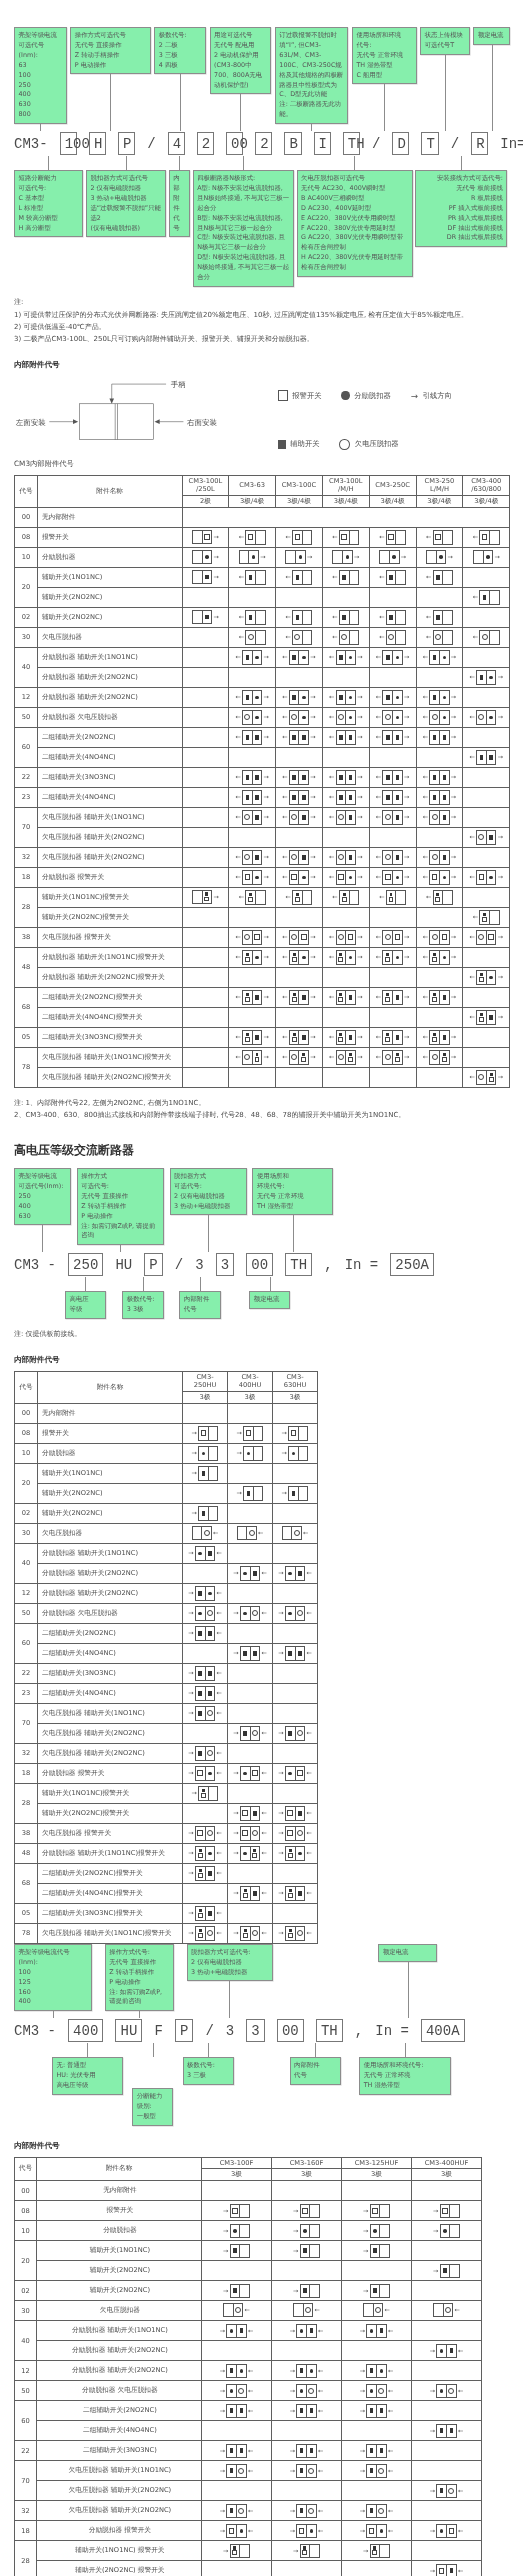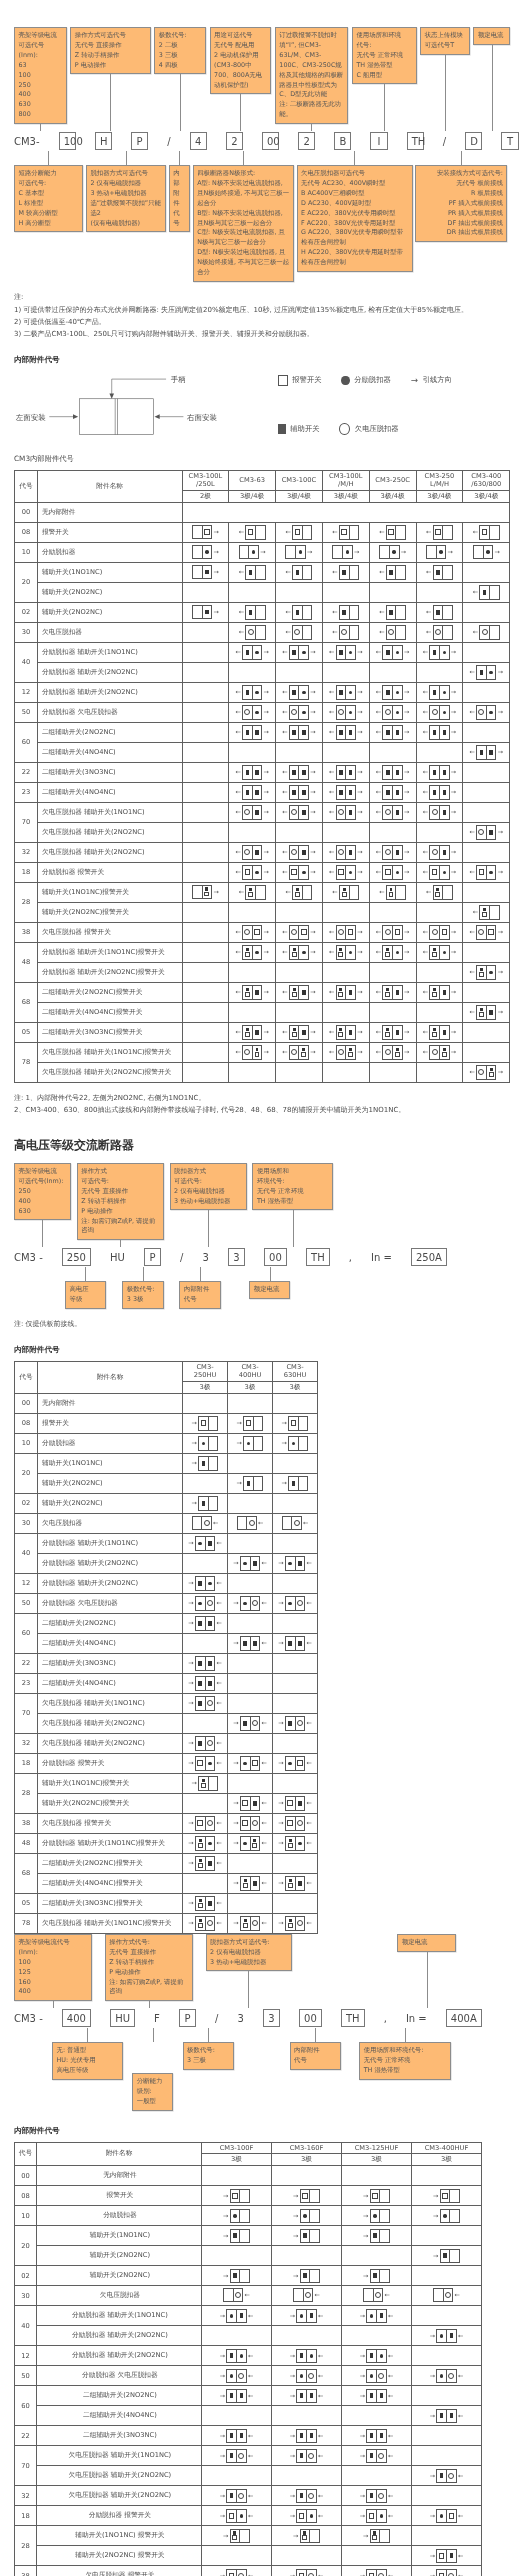--- a/index.html
+++ b/index.html
@@ -4,33 +4,33 @@
 <style>
   html,body{margin:0;padding:0;background:#fff;}
   body{width:523px;font-family:"DejaVu Sans",sans-serif;color:#4a4a4a;}
   .page{padding:27px 12.8px 35px 14px;}
   
   .boxrow{display:flex;align-items:stretch;}
   .tbox-wrap{display:flex;flex-direction:column;}
   .tbox-wrap .vline{flex:1 1 auto;min-height:7px;width:0.6px;background:#8c8c8c;margin:0 auto;}
   .bbox-wrap{display:flex;flex-direction:column;}
   .bbox-wrap .vline{flex:0 0 auto;height:14px;width:0.6px;background:#8c8c8c;margin:0 auto;}
-  .info-box{border:0.6px solid #8c8c8c;background:#fdba74;padding:2.9px 3.5px;font-size:6.4px;line-height:1.55;color:#555;box-shadow:0.6px 0.6px 0 #d9d9d9;}
+  .info-box{border:0.6px solid #8c8c8c;background:#86efac;padding:2.9px 3.5px;font-size:6.4px;line-height:1.55;color:#555;box-shadow:0.6px 0.6px 0 #d9d9d9;}
   .info-box .info-box-line{min-height:6.4px;}
   
-  .model-row{display:flex;align-items:center;gap:19px;font-size:10px;color:#4a4a4a;padding:1.2px 0;}
+  .model-row{display:flex;align-items:center;gap:12px;font-size:14px;color:#4a4a4a;padding:1.2px 0;font-family:Liberation Mono, monospace;}
   .code-box{border:0.6px solid #777;padding:2.3px 4.1px;min-width:7px;text-align:center;background:#fff;}
   
   .h-section{font-size:12px;font-weight:bold;color:#333;margin:20px 0 9.3px 0;}
   .h-sub{font-size:7.6px;font-weight:bold;color:#333;margin:15px 0 5.8px 0;}
   .t-label{font-size:7.3px;color:#4a4a4a;margin:9.3px 0 5.8px 0;}
   .notes{font-size:7px;line-height:1.75;color:#4a4a4a;margin-top:9.3px;}
   .notes div{min-height:7px;}
   
-  .legend-area{display:flex;align-items:flex-start;margin-top:4.7px;}
+  .legend-area{display:flex;align-items:flex-end;margin-top:4.7px;}
   .legend-col{display:flex;flex-direction:column;justify-content:space-between;height:60px;margin-left:20px;padding-top:3.5px;}
   .legend-row{display:flex;align-items:center;gap:20px;font-size:7.3px;}
   .legend-item{display:flex;align-items:center;gap:4.7px;}
   .lg-q{width:7.6px;height:9.3px;border:0.6px solid #555;}
   .lg-d{width:8.1px;height:9.3px;background:#555;border-radius:50%;}
   .lg-s{width:7.6px;height:9.3px;background:#555;}
   .lg-o{width:8.7px;height:9.3px;border:0.6px solid #555;border-radius:50%;}
   .lg-arrow{font-size:8.7px;color:#555;}
   
   table.acc{border-collapse:collapse;table-layout:fixed;margin-top:2.3px;}
@@ -73,21 +73,21 @@
   #s2-top .tbox-wrap:nth-child(1){width:57px;}
   #s2-top .tbox-wrap:nth-child(2){width:87px;}
   #s2-top .tbox-wrap:nth-child(3){width:77px;}
   #s2-top .tbox-wrap:nth-child(4){width:81px;}
   #s2-bottom .bbox-wrap:nth-child(1){width:41px;margin-left:51px;}
   #s2-bottom .bbox-wrap:nth-child(2){width:42px;margin-left:16.3px;}
   #s2-bottom .bbox-wrap:nth-child(3){width:42px;margin-left:15px;}
   #s2-bottom .bbox-wrap:nth-child(4){width:41px;margin-left:28px;}
   #s3-top{gap:12.8px;}
   #s3-top .tbox-wrap:nth-child(1){width:78px;}
-  #s3-top .tbox-wrap:nth-child(2){width:88px;}
+  #s3-top .tbox-wrap:nth-child(2){width:69px;}
   #s3-top .tbox-wrap:nth-child(3){width:86px;}
   #s3-top .tbox-wrap:nth-child(4){width:59px;margin-left:93px;}
   #s3-bottom .bbox-wrap:nth-child(1){width:71px;margin-left:38px;}
   #s3-bottom .bbox-wrap:nth-child(2){width:41px;margin-left:9.3px;gap:31px;}
   #s3-bottom .bbox-wrap:nth-child(3){width:51px;margin-left:9.3px;}
   #s3-bottom .bbox-wrap:nth-child(4){width:51px;margin-left:56px;}
   #s3-bottom .bbox-wrap:nth-child(5){width:92px;margin-left:18.6px;}
   
   table.t1 col.c-code{width:23px;} table.t1 col.c-name{width:147px;} table.t1 col.c-prod{width:47px;}
   table.t2 col.c-code{width:23px;} table.t2 col.c-name{width:145px;} table.t2 col.c-prod{width:45px;}

